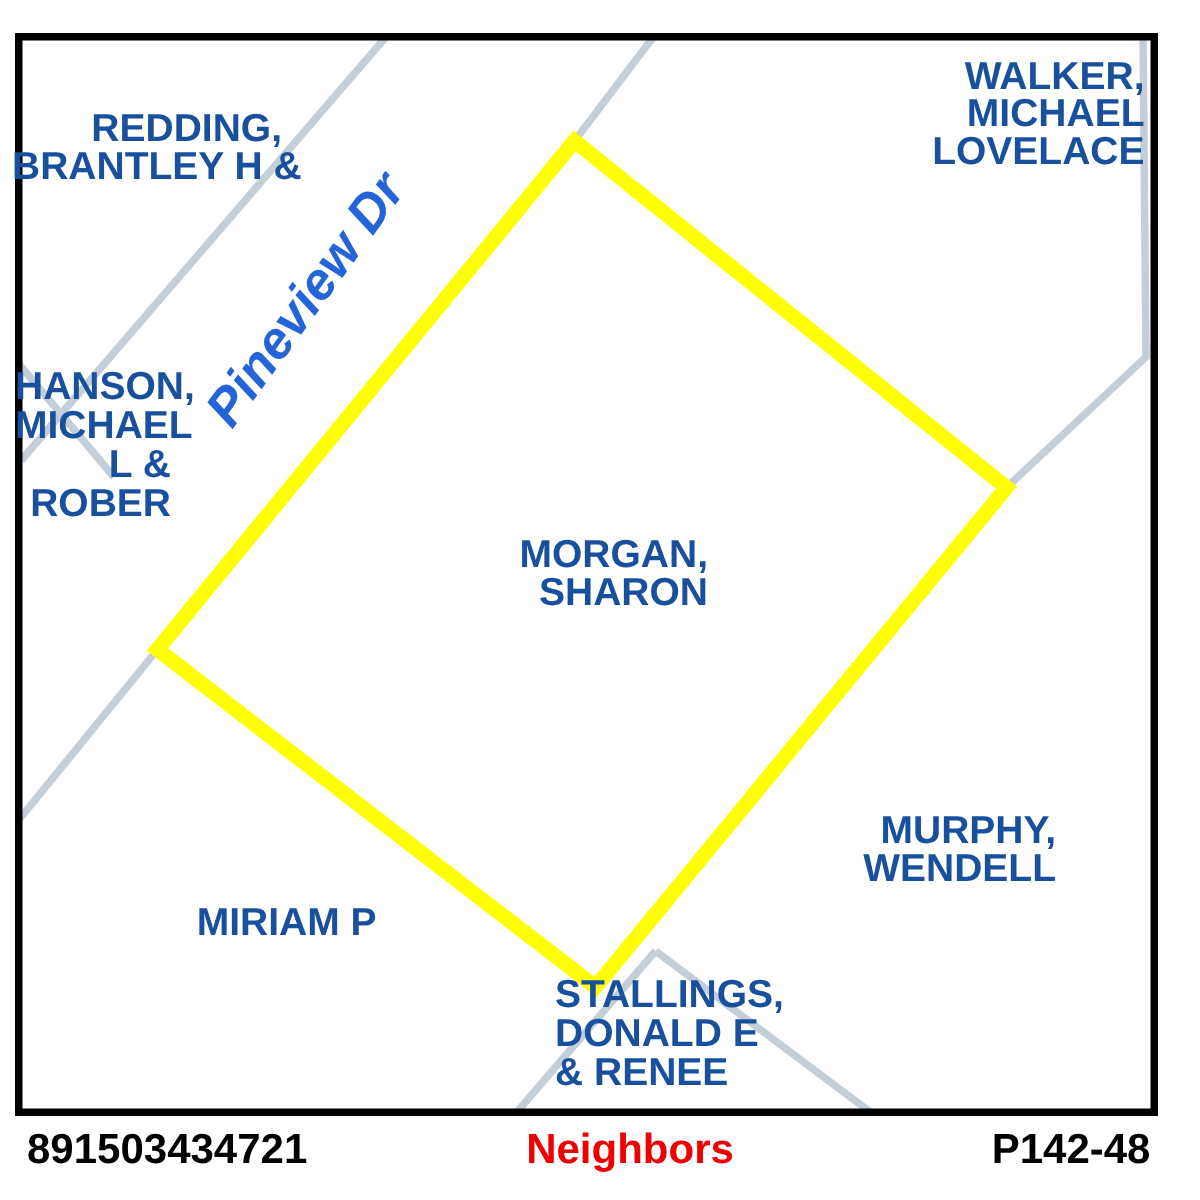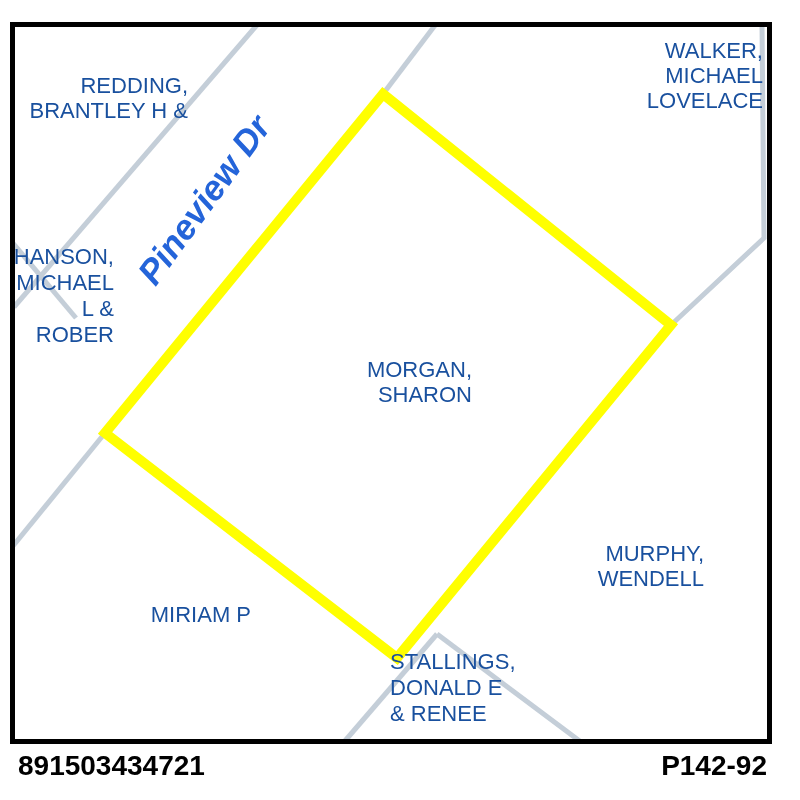--- a/index.html
+++ b/index.html
@@ -13,21 +13,21 @@
   .lines-layer{position:absolute;left:0;top:0;width:800px;height:800px;z-index:1;}
   .map-frame{
     position:absolute;left:10px;top:22px;width:762px;height:722px;
     border:5px solid #000000;box-sizing:border-box;
     background:transparent;z-index:2;
   }
   .labels-layer{position:absolute;left:0;top:0;width:800px;height:800px;z-index:3;}
   .owner-label{
     position:absolute;
     color:#19509E;
-    font-size:22px;font-weight:normal;
+    font-size:26px;font-weight:bold;
     line-height:25px;
     letter-spacing:0px;
     white-space:nowrap;
   }
   .owner-label.center{text-align:right;}
   .owner-label.right{text-align:right;}
   .owner-label.lh26{line-height:26px;}
   .road-label{
     position:absolute;
     left:204px;top:200px;
@@ -98,23 +98,24 @@
 
     <div class="owner-label center" style="left:544px;top:541px;width:160px;">
       <div>MURPHY,</div>
       <div>WENDELL</div>
     </div>
 
     <div class="owner-label center" style="left:91px;top:602px;width:160px;">
       <div>MIRIAM P</div>
     </div>
 
-    <div class="owner-label lh26" style="left:370px;top:649px;width:160px;margin-left:20px;">
+    <div class="owner-label lh26" style="left:370px;top:649px;width:160px;">
       <div>STALLINGS,</div>
       <div>DONALD E</div>
       <div>&amp; RENEE</div>
     </div>
 
     <div class="footer-text footer-parcel-id">891503434721</div>
-    <div class="footer-text footer-page-ref">P142-92</div>
+    <div class="footer-text footer-title">Neighbors</div>
+    <div class="footer-text footer-page-ref">P142-48</div>
 
   </div>
 </div>
 
 </body></html>

